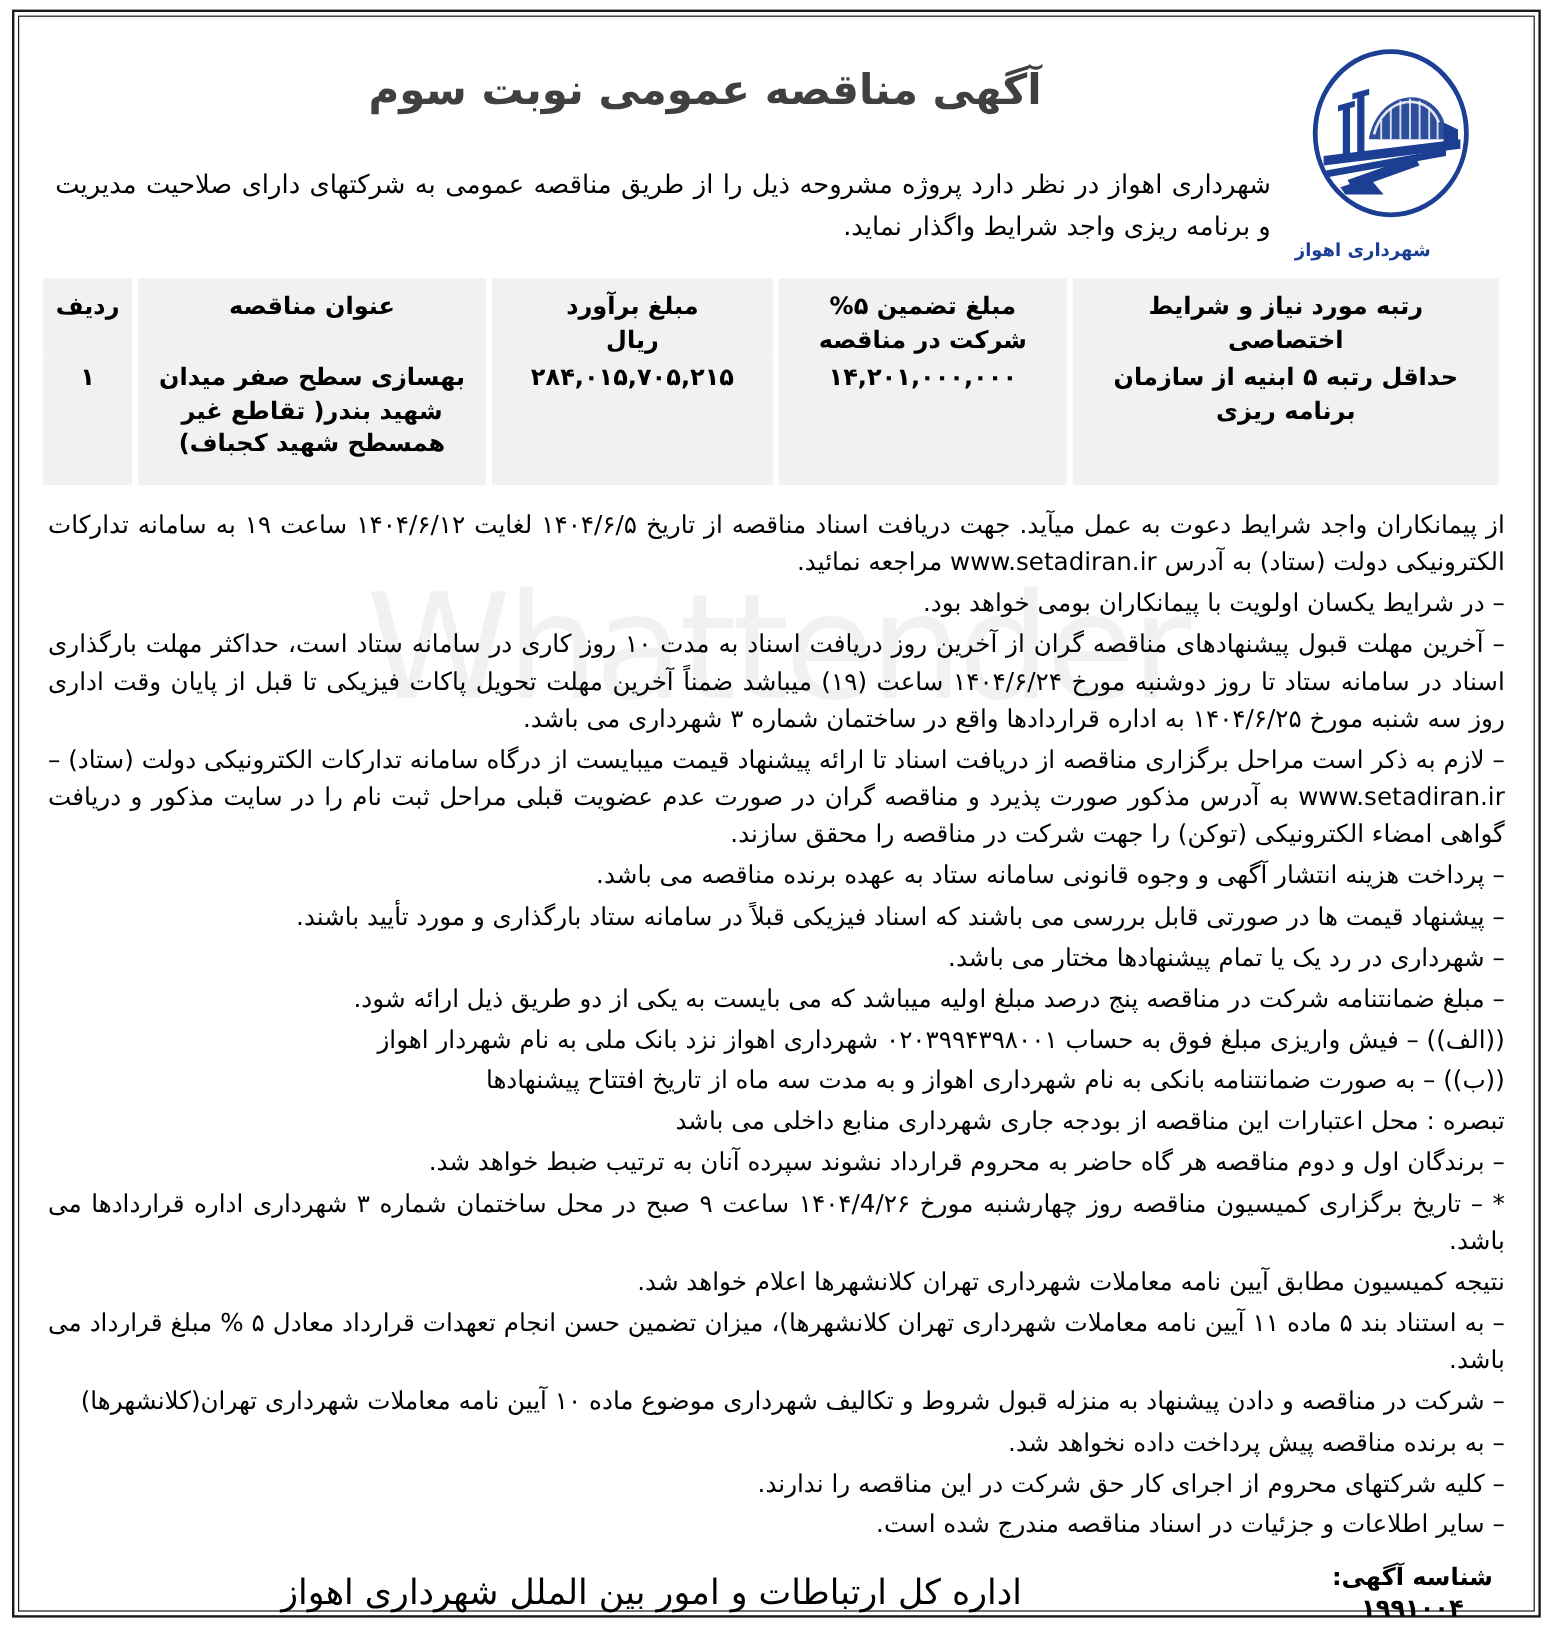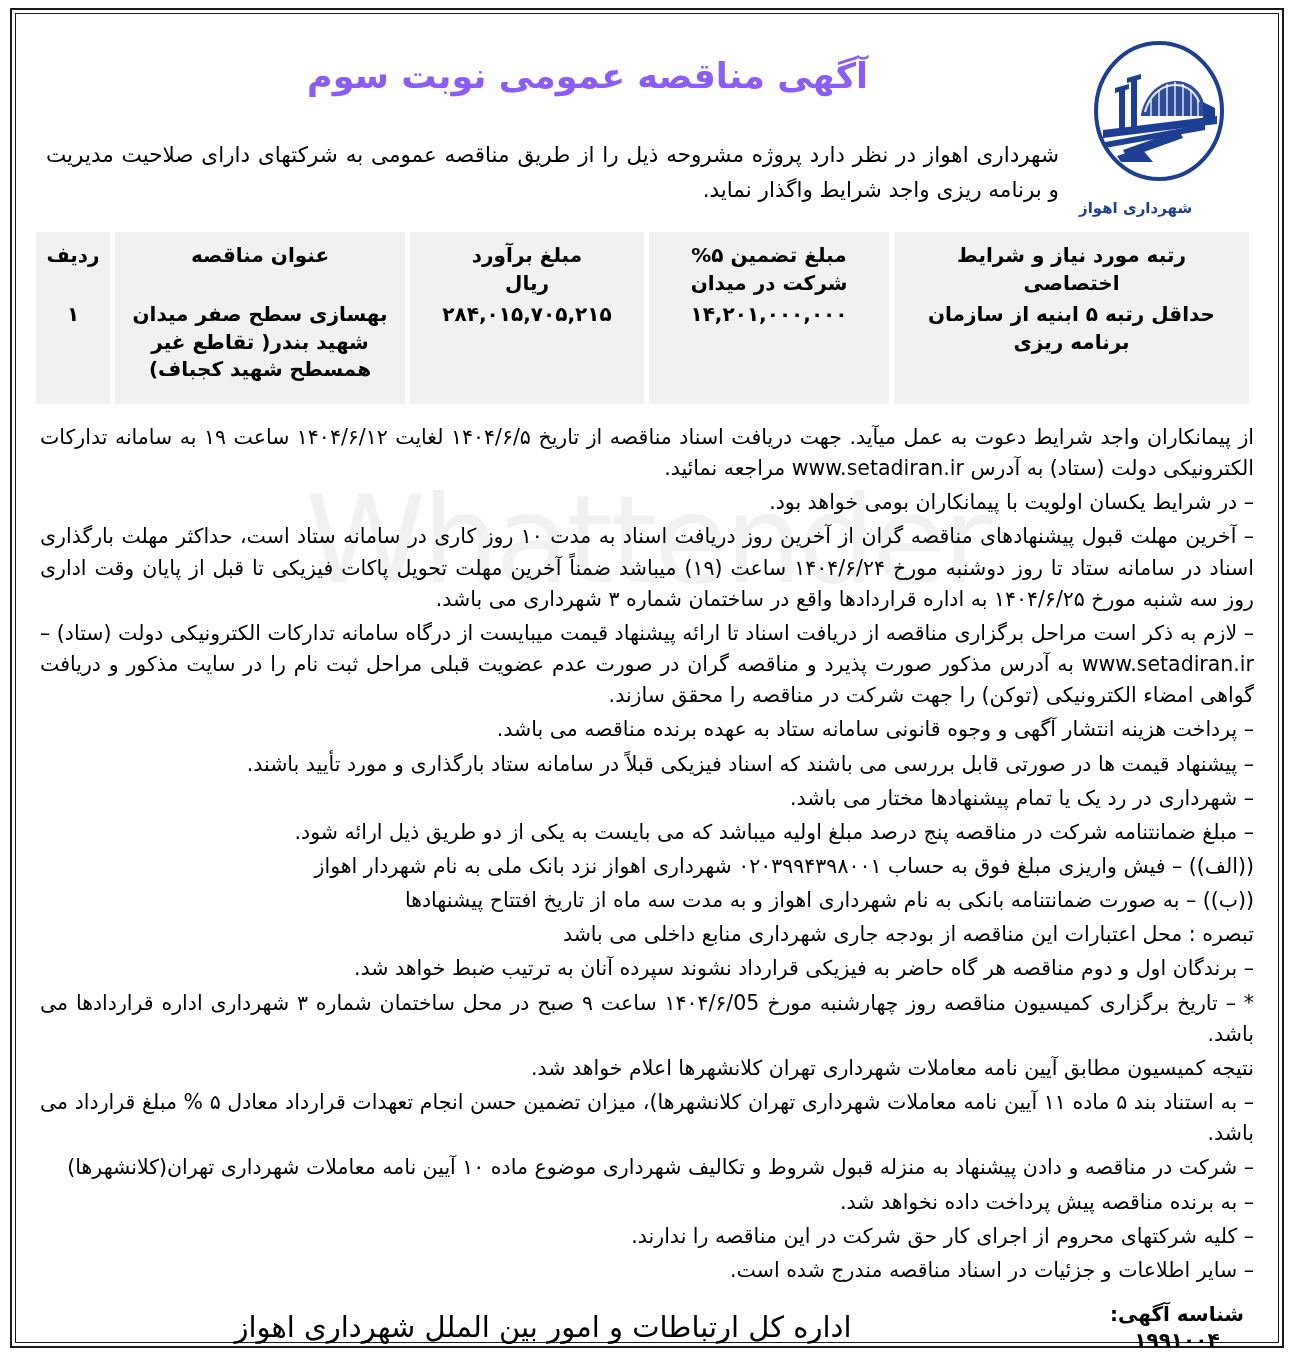--- a/index.html
+++ b/index.html
@@ -101,21 +101,21 @@
     letter-spacing: 0.5px;
   }
   .header-text {
     flex: 1 1 auto;
     padding: 0 20px 0 6px;
     text-align: right;
   }
   .main-title {
     font-size: 35px;
     font-weight: bold;
-    color: #8b5cf6;
+    color: #404040;
     text-align: center;
     margin: 28px 0 0 0;
     padding-left: 70px;
     letter-spacing: -0.3px;
   }
   .intro {
     margin-top: 42px;
     font-size: 21.5px;
     line-height: 1.62;
     text-align: justify;
@@ -267,21 +267,21 @@
           <col class="col-row">
         </colgroup>
         <thead>
           <tr>
             <th>
               <span>رتبه مورد نیاز و شرایط</span><br>
               <span>اختصاصی</span>
             </th>
             <th>
               <span>مبلغ تضمین ۵%</span><br>
-              <span>شرکت در میدان</span>
+              <span>شرکت در مناقصه</span>
             </th>
             <th>
               <span>مبلغ برآورد</span><br>
               <span>ریال</span>
             </th>
             <th>عنوان مناقصه</th>
             <th>ردیف</th>
           </tr>
         </thead>
         <tbody>
@@ -304,22 +304,22 @@
         <p>– در شرایط یکسان اولویت با پیمانکاران بومی خواهد بود.</p>
         <p>– آخرین مهلت قبول پیشنهادهای مناقصه گران از آخرین روز دریافت اسناد به مدت ۱۰ روز کاری در سامانه ستاد است، حداکثر مهلت بارگذاری اسناد در سامانه ستاد تا روز دوشنبه مورخ ۱۴۰۴/۶/۲۴ ساعت (۱۹) میباشد ضمناً آخرین مهلت تحویل پاکات فیزیکی تا قبل از پایان وقت اداری روز سه شنبه مورخ ۱۴۰۴/۶/۲۵ به اداره قراردادها واقع در ساختمان شماره ۳ شهرداری می باشد.</p>
         <p>– لازم به ذکر است مراحل برگزاری مناقصه از دریافت اسناد تا ارائه پیشنهاد قیمت میبایست از درگاه سامانه تدارکات الکترونیکی دولت (ستاد) – www.setadiran.ir به آدرس مذکور صورت پذیرد و مناقصه گران در صورت عدم عضویت قبلی مراحل ثبت نام را در سایت مذکور و دریافت گواهی امضاء الکترونیکی (توکن) را جهت شرکت در مناقصه را محقق سازند.</p>
         <p>– پرداخت هزینه انتشار آگهی و وجوه قانونی سامانه ستاد به عهده برنده مناقصه می باشد.</p>
         <p>– پیشنهاد قیمت ها در صورتی قابل بررسی می باشند که اسناد فیزیکی قبلاً در سامانه ستاد بارگذاری و مورد تأیید باشند.</p>
         <p>– شهرداری در رد یک یا تمام پیشنهادها مختار می باشد.</p>
         <p>– مبلغ ضمانتنامه شرکت در مناقصه پنج درصد مبلغ اولیه میباشد که می بایست به یکی از دو طریق ذیل ارائه شود.</p>
         <p>((الف)) – فیش واریزی مبلغ فوق به حساب ۰۲۰۳۹۹۴۳۹۸۰۰۱ شهرداری اهواز نزد بانک ملی به نام شهردار اهواز</p>
         <p>((ب)) – به صورت ضمانتنامه بانکی به نام شهرداری اهواز و به مدت سه ماه از تاریخ افتتاح پیشنهادها</p>
         <p>تبصره : محل اعتبارات این مناقصه از بودجه جاری شهرداری منابع داخلی می باشد</p>
-        <p>– برندگان اول و دوم مناقصه هر گاه حاضر به فیزیکی قرارداد نشوند سپرده آنان به ترتیب ضبط خواهد شد.</p>
-        <p>* – تاریخ برگزاری کمیسیون مناقصه روز چهارشنبه مورخ ۱۴۰۴/۶/05 ساعت ۹ صبح در محل ساختمان شماره ۳ شهرداری اداره قراردادها می باشد.</p>
+        <p>– برندگان اول و دوم مناقصه هر گاه حاضر به محروم قرارداد نشوند سپرده آنان به ترتیب ضبط خواهد شد.</p>
+        <p>* – تاریخ برگزاری کمیسیون مناقصه روز چهارشنبه مورخ ۱۴۰۴/4/۲۶ ساعت ۹ صبح در محل ساختمان شماره ۳ شهرداری اداره قراردادها می باشد.</p>
         <p>نتیجه کمیسیون مطابق آیین نامه معاملات شهرداری تهران کلانشهرها اعلام خواهد شد.</p>
         <p>– به استناد بند ۵ ماده ۱۱ آیین نامه معاملات شهرداری تهران کلانشهرها)، میزان تضمین حسن انجام تعهدات قرارداد معادل ۵ % مبلغ قرارداد می باشد.</p>
         <p>– شرکت در مناقصه و دادن پیشنهاد به منزله قبول شروط و تکالیف شهرداری موضوع ماده ۱۰ آیین نامه معاملات شهرداری تهران(کلانشهرها)</p>
         <p>– به برنده مناقصه پیش پرداخت داده نخواهد شد.</p>
         <p>– کلیه شرکتهای محروم از اجرای کار حق شرکت در این مناقصه را ندارند.</p>
         <p>– سایر اطلاعات و جزئیات در اسناد مناقصه مندرج شده است.</p>
       </div>
 
       <div class="footer">
         <div class="announce-id">

